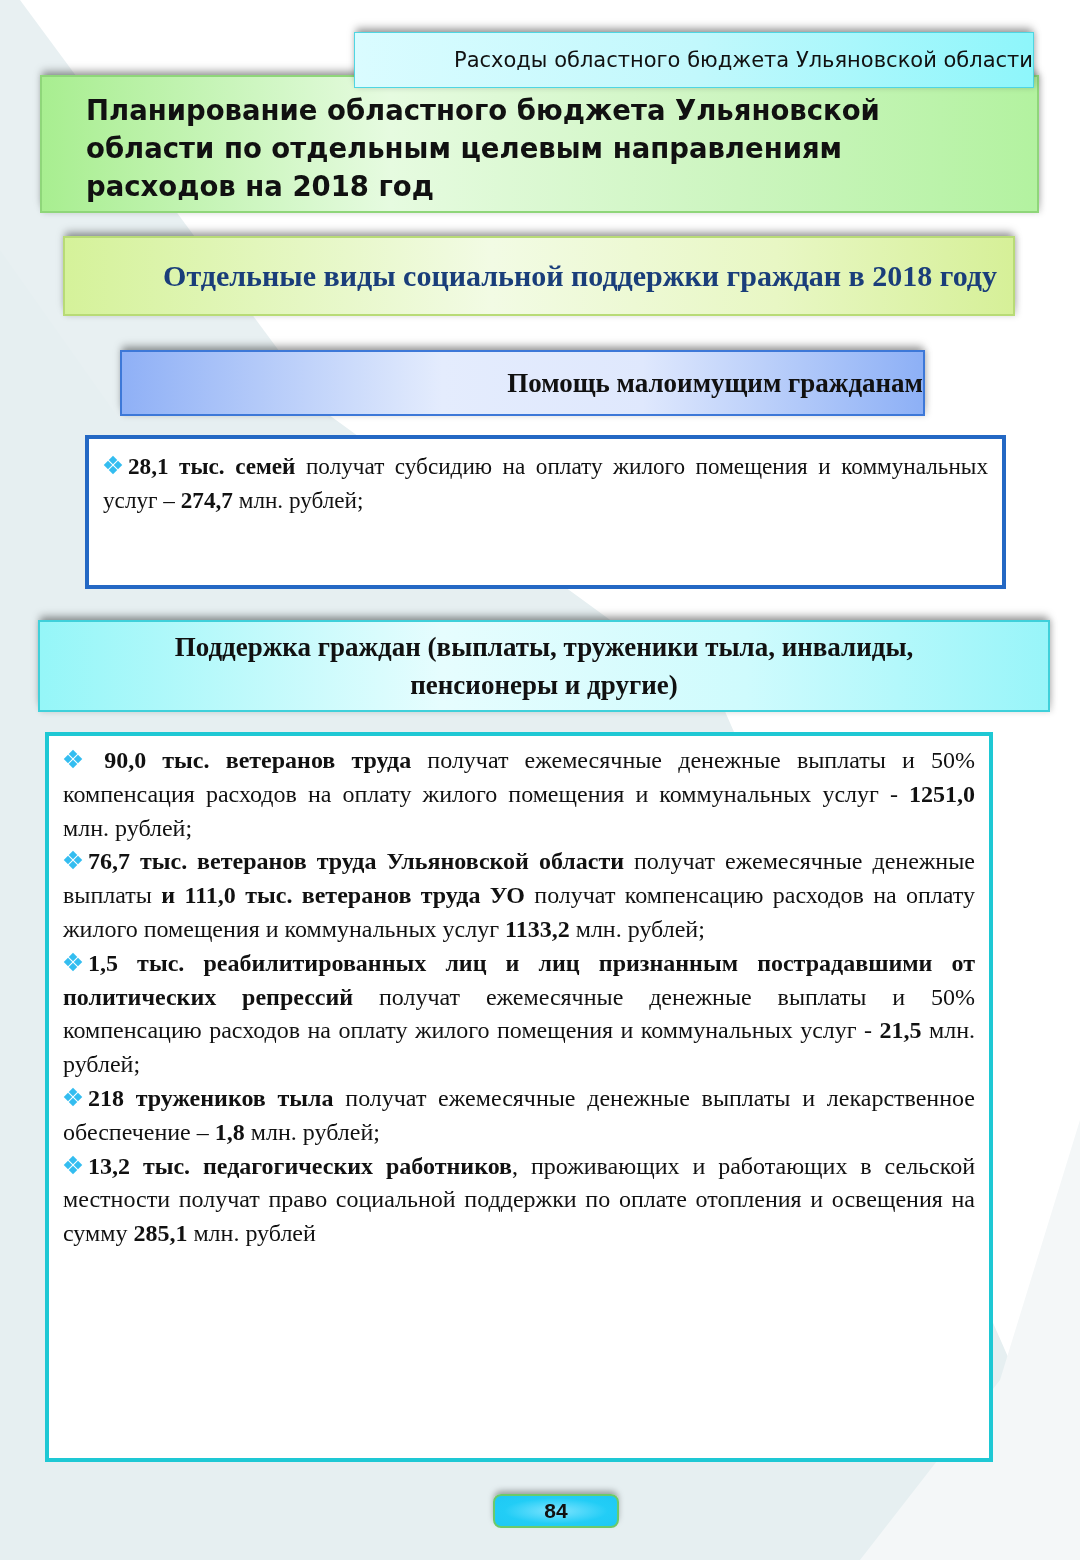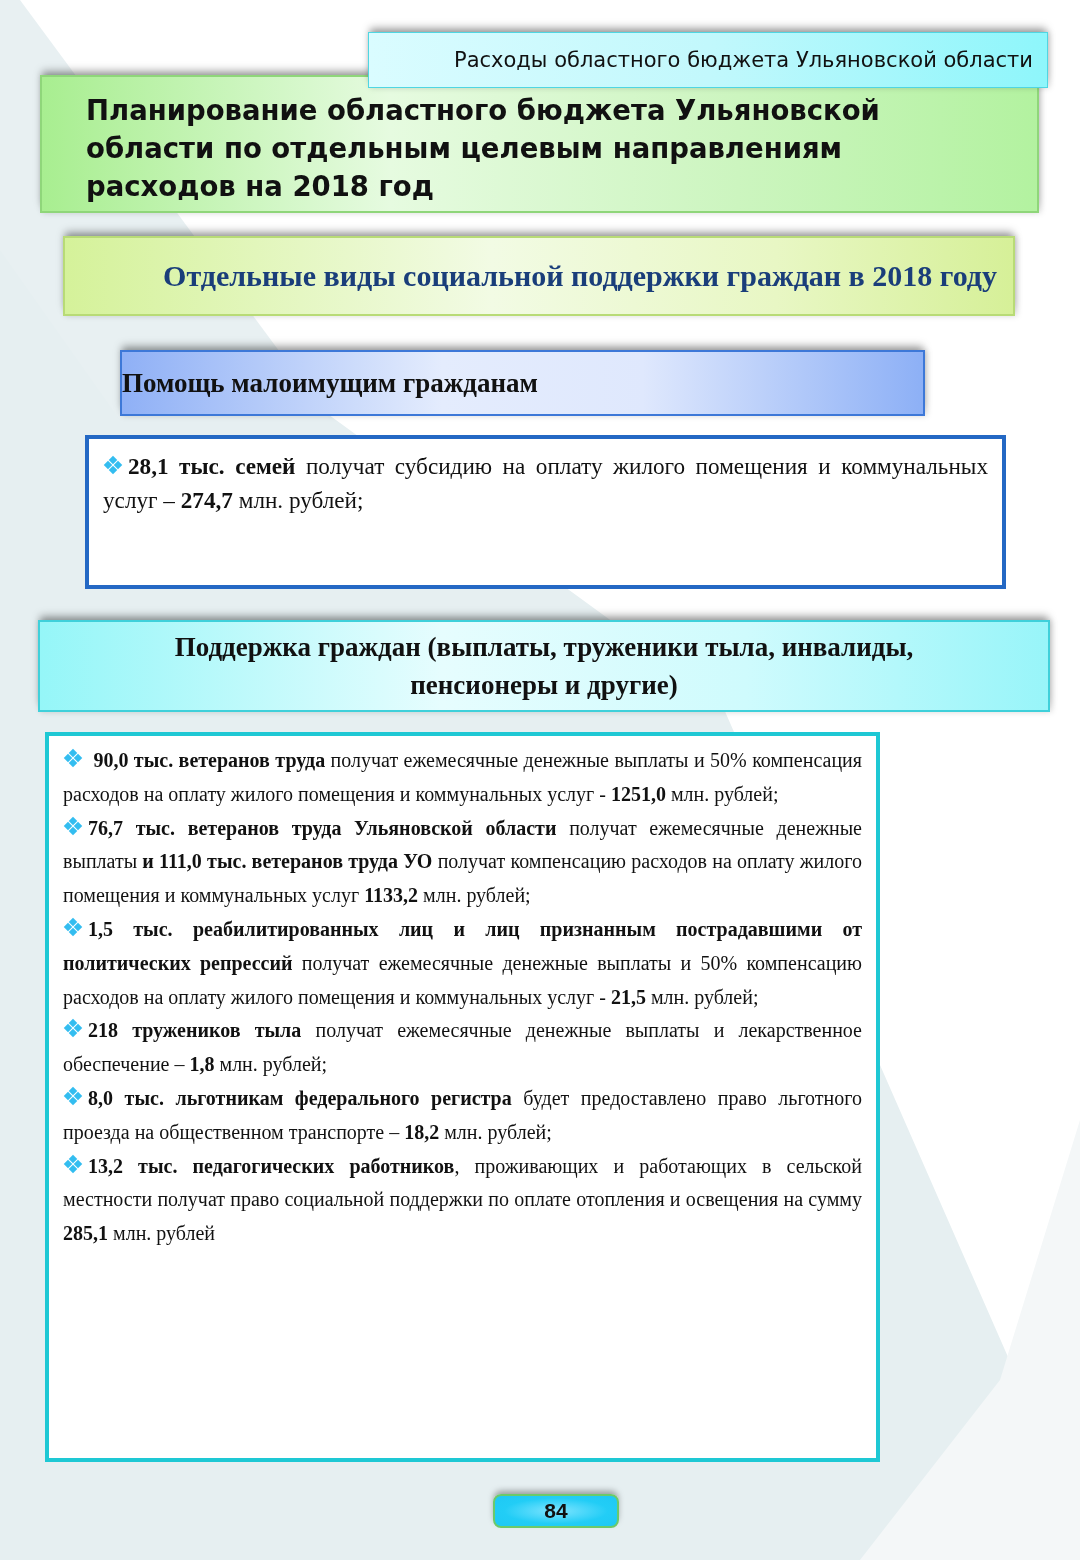--- a/index.html
+++ b/index.html
@@ -24,24 +24,24 @@
     .bg-right {
       position: absolute; left: 0; top: 0; width: 1080px; height: 1560px;
       background: #f4f7f8;
       clip-path: polygon(1080px 1120px, 1080px 1560px, 860px 1560px, 1000px 1380px);
       z-index: 0;
     }
     .box { position: absolute; box-sizing: border-box; z-index: 2; }
     .shadow { box-shadow: 0 -6px 8px -2px rgba(0,0,0,0.35), 2px 0 6px rgba(0,0,0,0.15); }
 
     .header-tag {
-      left: 368px; top: 32px; width: 680px; height: 56px;
+      left: 354px; top: 32px; width: 680px; height: 56px;
       background: linear-gradient(90deg, #dafcff 0%, #c2f8fc 50%, #8ef6fb 100%);
       border: 1px solid #4fd6e2;
-      display: flex; align-items: center; justify-content: flex-end; padding-right: 14px;
+      display: flex; align-items: center; justify-content: flex-end; 
       font-family: "DejaVu Sans", sans-serif; font-size: 21px; color: #111;
       z-index: 4;
     }
     .title-box {
       left: 40px; top: 75px; width: 999px; height: 138px;
       background: linear-gradient(90deg, #a8ee90 0%, #e6fbe0 35%, #ccf5bf 70%, #b3f2a0 100%);
       border: 2px solid #8fd67a;
       padding: 14px 4px 0 44px;
       font-family: "DejaVu Sans", sans-serif; font-weight: bold; font-size: 27.5px; line-height: 38px;
       color: #111;
@@ -52,43 +52,43 @@
       left: 63px; top: 236px; width: 952px; height: 80px;
       background: linear-gradient(90deg, #d5f29a 0%, #f2fbe4 45%, #e8f7c4 75%, #d6f098 100%);
       border: 2px solid #b8db76;
       display: flex; align-items: center; justify-content: flex-end; padding-right: 16px;
       font-weight: bold; font-size: 30px; color: #1a3e7a;
     }
     .section1-head {
       left: 120px; top: 350px; width: 805px; height: 66px;
       background: linear-gradient(90deg, #8fb0f6 0%, #e4ecfd 40%, #dfe8fd 65%, #8db0f6 100%);
       border: 2px solid #3d78d8;
-      display: flex; align-items: center; justify-content: flex-start;
+      display: flex; align-items: center; justify-content: flex-end;
       font-weight: bold; font-size: 27px; color: #111;
     }
     .section1-body {
       left: 85px; top: 435px; width: 921px; height: 154px;
       background: #fff;
       border: 4px solid #2468c4;
       padding: 10px 14px 0 14px;
       font-size: 23.2px; line-height: 34px; text-align: justify;
     }
     .section2-head {
       left: 38px; top: 620px; width: 1012px; height: 92px;
       background: linear-gradient(90deg, #95f6f8 0%, #e6fdfe 40%, #cffbfd 70%, #98f5f9 100%);
       border: 2px solid #3fd0da;
       display: flex; flex-direction: column; align-items: center; justify-content: center;
       font-weight: bold; font-size: 27px; line-height: 38px; color: #111;
     }
     .section2-body {
-      left: 45px; top: 732px; width: 835px; height: 730px;
+      left: 45px; top: 732px; width: 948px; height: 730px;
       background: #fff;
       border: 4px solid #1ec8d4;
       padding: 8px 14px 0 14px;
-      font-size: 20px; line-height: 33.8px; text-align: justify;
+      font-size: 24px; line-height: 33.8px; text-align: justify;
     }
     p.item { margin: 0; }
     .diamond {
       display: inline-block; width: 20px; height: 16px; position: relative; vertical-align: 1px; margin-right: 5px;
     }
     .diamond i {
       position: absolute; width: 6px; height: 6px; background: #33bdf0; transform: rotate(45deg);
     }
     .diamond i:nth-child(1) { left: 7px; top: 0; }
     .diamond i:nth-child(2) { left: 2px; top: 5px; }
@@ -148,22 +148,19 @@
   <p class="item">
     <span class="diamond"><i></i><i></i><i></i><i></i></span><b>76,7 тыс. ветеранов труда Ульяновской области</b><span> получат ежемесячные денежные выплаты </span><b>и 111,0 тыс. ветеранов труда УО</b><span> получат компенсацию расходов на оплату жилого помещения и коммунальных услуг </span><b>1133,2</b><span> млн. рублей;</span>
   </p>
   <p class="item">
     <span class="diamond"><i></i><i></i><i></i><i></i></span><b>1,5 тыс. реабилитированных лиц и лиц признанным пострадавшими от политических репрессий</b><span> получат ежемесячные денежные выплаты и 50% компенсацию расходов на оплату жилого помещения и коммунальных услуг  - </span><b>21,5</b><span> млн. рублей;</span>
   </p>
   <p class="item">
     <span class="diamond"><i></i><i></i><i></i><i></i></span><b>218 тружеников тыла</b><span> получат ежемесячные денежные выплаты и лекарственное обеспечение – </span><b>1,8</b><span> млн. рублей;</span>
   </p>
   <p class="item">
-    <span class="diamond"><i></i><i></i><i></i><i></i></span><b>8,0 тыс. льготникам федерального регистра</b><span> будет предоставлено право льготного проезда на общественном транспорте – </span><b>18,2</b><span> млн. рублей;</span>
-  </p>
-  <p class="item">
     <span class="diamond"><i></i><i></i><i></i><i></i></span><b>13,2 тыс. педагогических работников</b><span>, проживающих и работающих в сельской местности получат право социальной поддержки по оплате отопления и освещения на сумму </span><b>285,1</b><span> млн. рублей</span>
   </p>
 </div>
 
 <div class="box page-num">
   <span>84</span>
 </div>
 
 </body></html>

